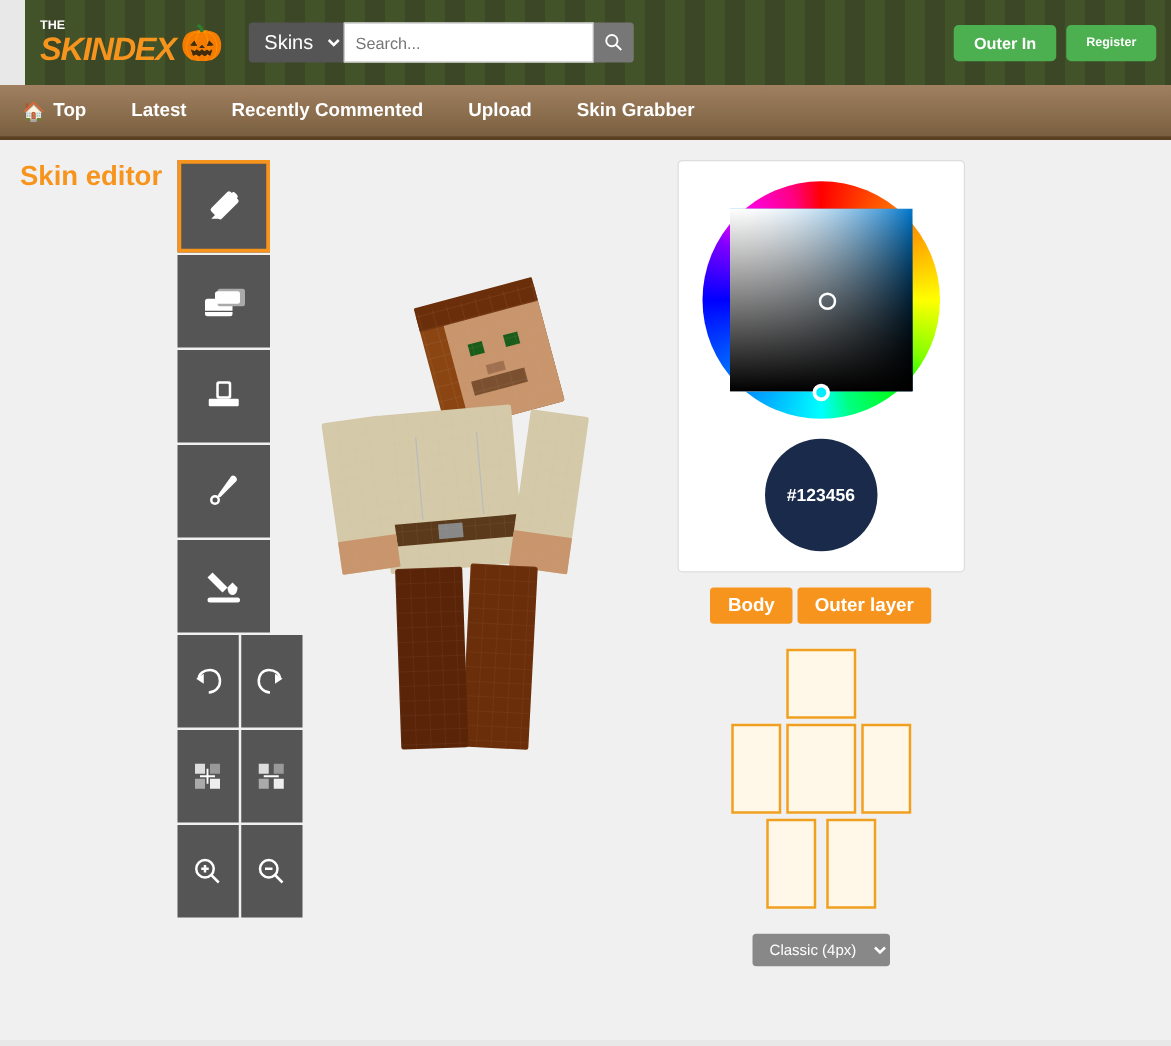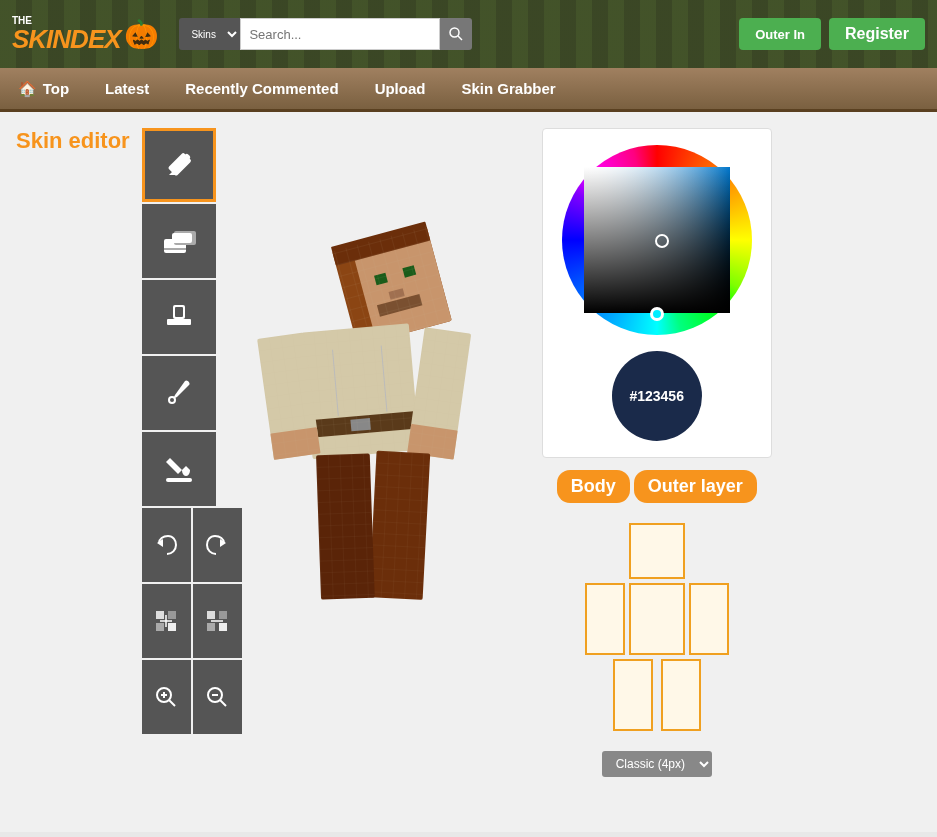--- a/index.html
+++ b/index.html
@@ -11,20 +11,21 @@
       background-image: repeating-linear-gradient(
         90deg,
         rgba(80,120,40,0.4) 0px, rgba(80,120,40,0.4) 16px,
         rgba(60,90,30,0.4) 16px, rgba(60,90,30,0.4) 32px
       );
       display: flex;
       align-items: center;
       padding: 8px 12px;
       height: 68px;
       gap: 12px;
+      margin-left: 20px;
     }
     .logo-area {
       display: flex;
       align-items: center;
       gap: 4px;
     }
     .logo-text-the {
       color: #fff;
       font-size: 10px;
       font-weight: bold;
@@ -45,21 +46,21 @@
       display: flex;
       align-items: center;
       margin-left: 8px;
       gap: 0;
     }
     .search-dropdown {
       background: #555;
       color: #fff;
       border: none;
       padding: 6px 8px;
-      font-size: 10px;
+      font-size: 16px;
       cursor: pointer;
       border-radius: 3px 0 0 3px;
       height: 32px;
     }
     .search-input {
       width: 200px;
       height: 32px;
       border: 1px solid #ccc;
       padding: 4px 8px;
       font-size: 13px;
@@ -90,21 +91,21 @@
       font-size: 13px;
       font-weight: bold;
       border-radius: 4px;
       cursor: pointer;
     }
     .btn-register {
       background: #4caf50;
       color: #fff;
       border: none;
       padding: 7px 16px;
-      font-size: 16px;
+      font-size: 10px;
       font-weight: bold;
       border-radius: 4px;
       cursor: pointer;
     }
 
     
     .nav {
       background: #8b7355;
       background-image: linear-gradient(to bottom, #a08060, #7a6040);
       display: flex;
@@ -278,22 +279,22 @@
     }
 
     
     .layer-selector {
       display: flex;
       gap: 4px;
     }
     .layer-btn {
       padding: 6px 14px;
       border: none;
-      border-radius: 13px;
-      font-size: 18px;
+      border-radius: 3px;
+      font-size: 15px;
       font-weight: bold;
       cursor: pointer;
     }
     .layer-btn.body-btn {
       background: #f7941d;
       color: #fff;
     }
     .layer-btn.outer-btn {
       background: #f7941d;
       color: #fff;

